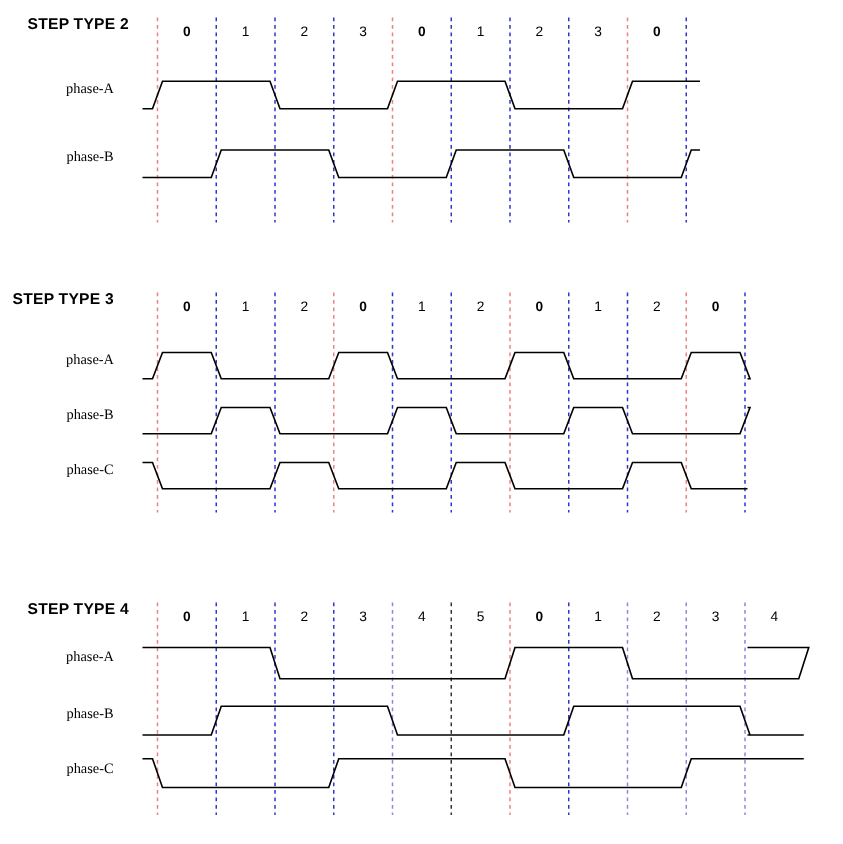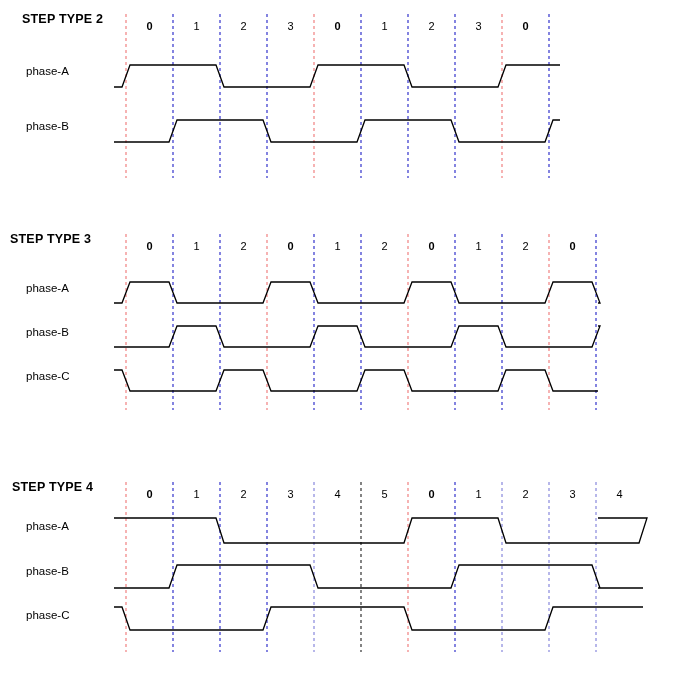--- a/index.html
+++ b/index.html
@@ -17,22 +17,23 @@
     color:#000000;
     letter-spacing:0.2px;
     white-space:nowrap;
     text-align:center;
   }
   .phase-label{
     position:absolute;
     font-size:11.5px;
     color:#000000;
     white-space:nowrap;
-    text-align:left;
+    text-align:center;
     width:92px;
+    font-family:Liberation Serif, serif;
   }
   .step-label{
     position:absolute;
     font-size:11px;
     color:#000000;
     text-align:center;
     white-space:nowrap;
     transform:translateX(-50%);
   }
   .step-label.bold{ font-weight:bold; }
@@ -95,21 +96,21 @@
       <line x1="361" x2="361" y1="234" y2="410" stroke="#3333cc" stroke-width="1.2" stroke-dasharray="3,3"></line>
       <line x1="408" x2="408" y1="234" y2="410" stroke="#f08080" stroke-width="1.2" stroke-dasharray="3,3"></line>
       <line x1="455" x2="455" y1="234" y2="410" stroke="#3333cc" stroke-width="1.2" stroke-dasharray="3,3"></line>
       <line x1="502" x2="502" y1="234" y2="410" stroke="#3333cc" stroke-width="1.2" stroke-dasharray="3,3"></line>
       <line x1="549" x2="549" y1="234" y2="410" stroke="#f08080" stroke-width="1.2" stroke-dasharray="3,3"></line>
       <line x1="596" x2="596" y1="234" y2="410" stroke="#3333cc" stroke-width="1.2" stroke-dasharray="3,3"></line>
       <polyline points="114,303 122,303 130,282 169,282 177,303 220,303 263,303 271,282 310,282 318,303 361,303 404,303 412,282 451,282 459,303 502,303 545,303 553,282 592,282 600,303 598,303" fill="none" stroke="#000000" stroke-width="1.3" stroke-linejoin="miter"></polyline>
       <polyline points="114,347 126,347 169,347 177,326 216,326 224,347 267,347 310,347 318,326 357,326 365,347 408,347 451,347 459,326 498,326 506,347 549,347 592,347 600,326 598,326" fill="none" stroke="#000000" stroke-width="1.3" stroke-linejoin="miter"></polyline>
       <polyline points="114,370 122,370 130,391 173,391 216,391 224,370 263,370 271,391 314,391 357,391 365,370 404,370 412,391 455,391 498,391 506,370 545,370 553,391 596,391 598,391" fill="none" stroke="#000000" stroke-width="1.3" stroke-linejoin="miter"></polyline>
     </svg>
-    <div class="title" style="left: 12px; top: 480px;">STEP TYPE 4</div>
+    <div class="title" style="left: 22px; top: 480px;">STEP TYPE 4</div>
     <div class="step-label bold" style="left: 149.5px; top: 488px;">0</div>
     <div class="step-label" style="left: 196.5px; top: 488px;">1</div>
     <div class="step-label" style="left: 243.5px; top: 488px;">2</div>
     <div class="step-label" style="left: 290.5px; top: 488px;">3</div>
     <div class="step-label" style="left: 337.5px; top: 488px;">4</div>
     <div class="step-label" style="left: 384.5px; top: 488px;">5</div>
     <div class="step-label bold" style="left: 431.5px; top: 488px;">0</div>
     <div class="step-label" style="left: 478.5px; top: 488px;">1</div>
     <div class="step-label" style="left: 525.5px; top: 488px;">2</div>
     <div class="step-label" style="left: 572.5px; top: 488px;">3</div>

